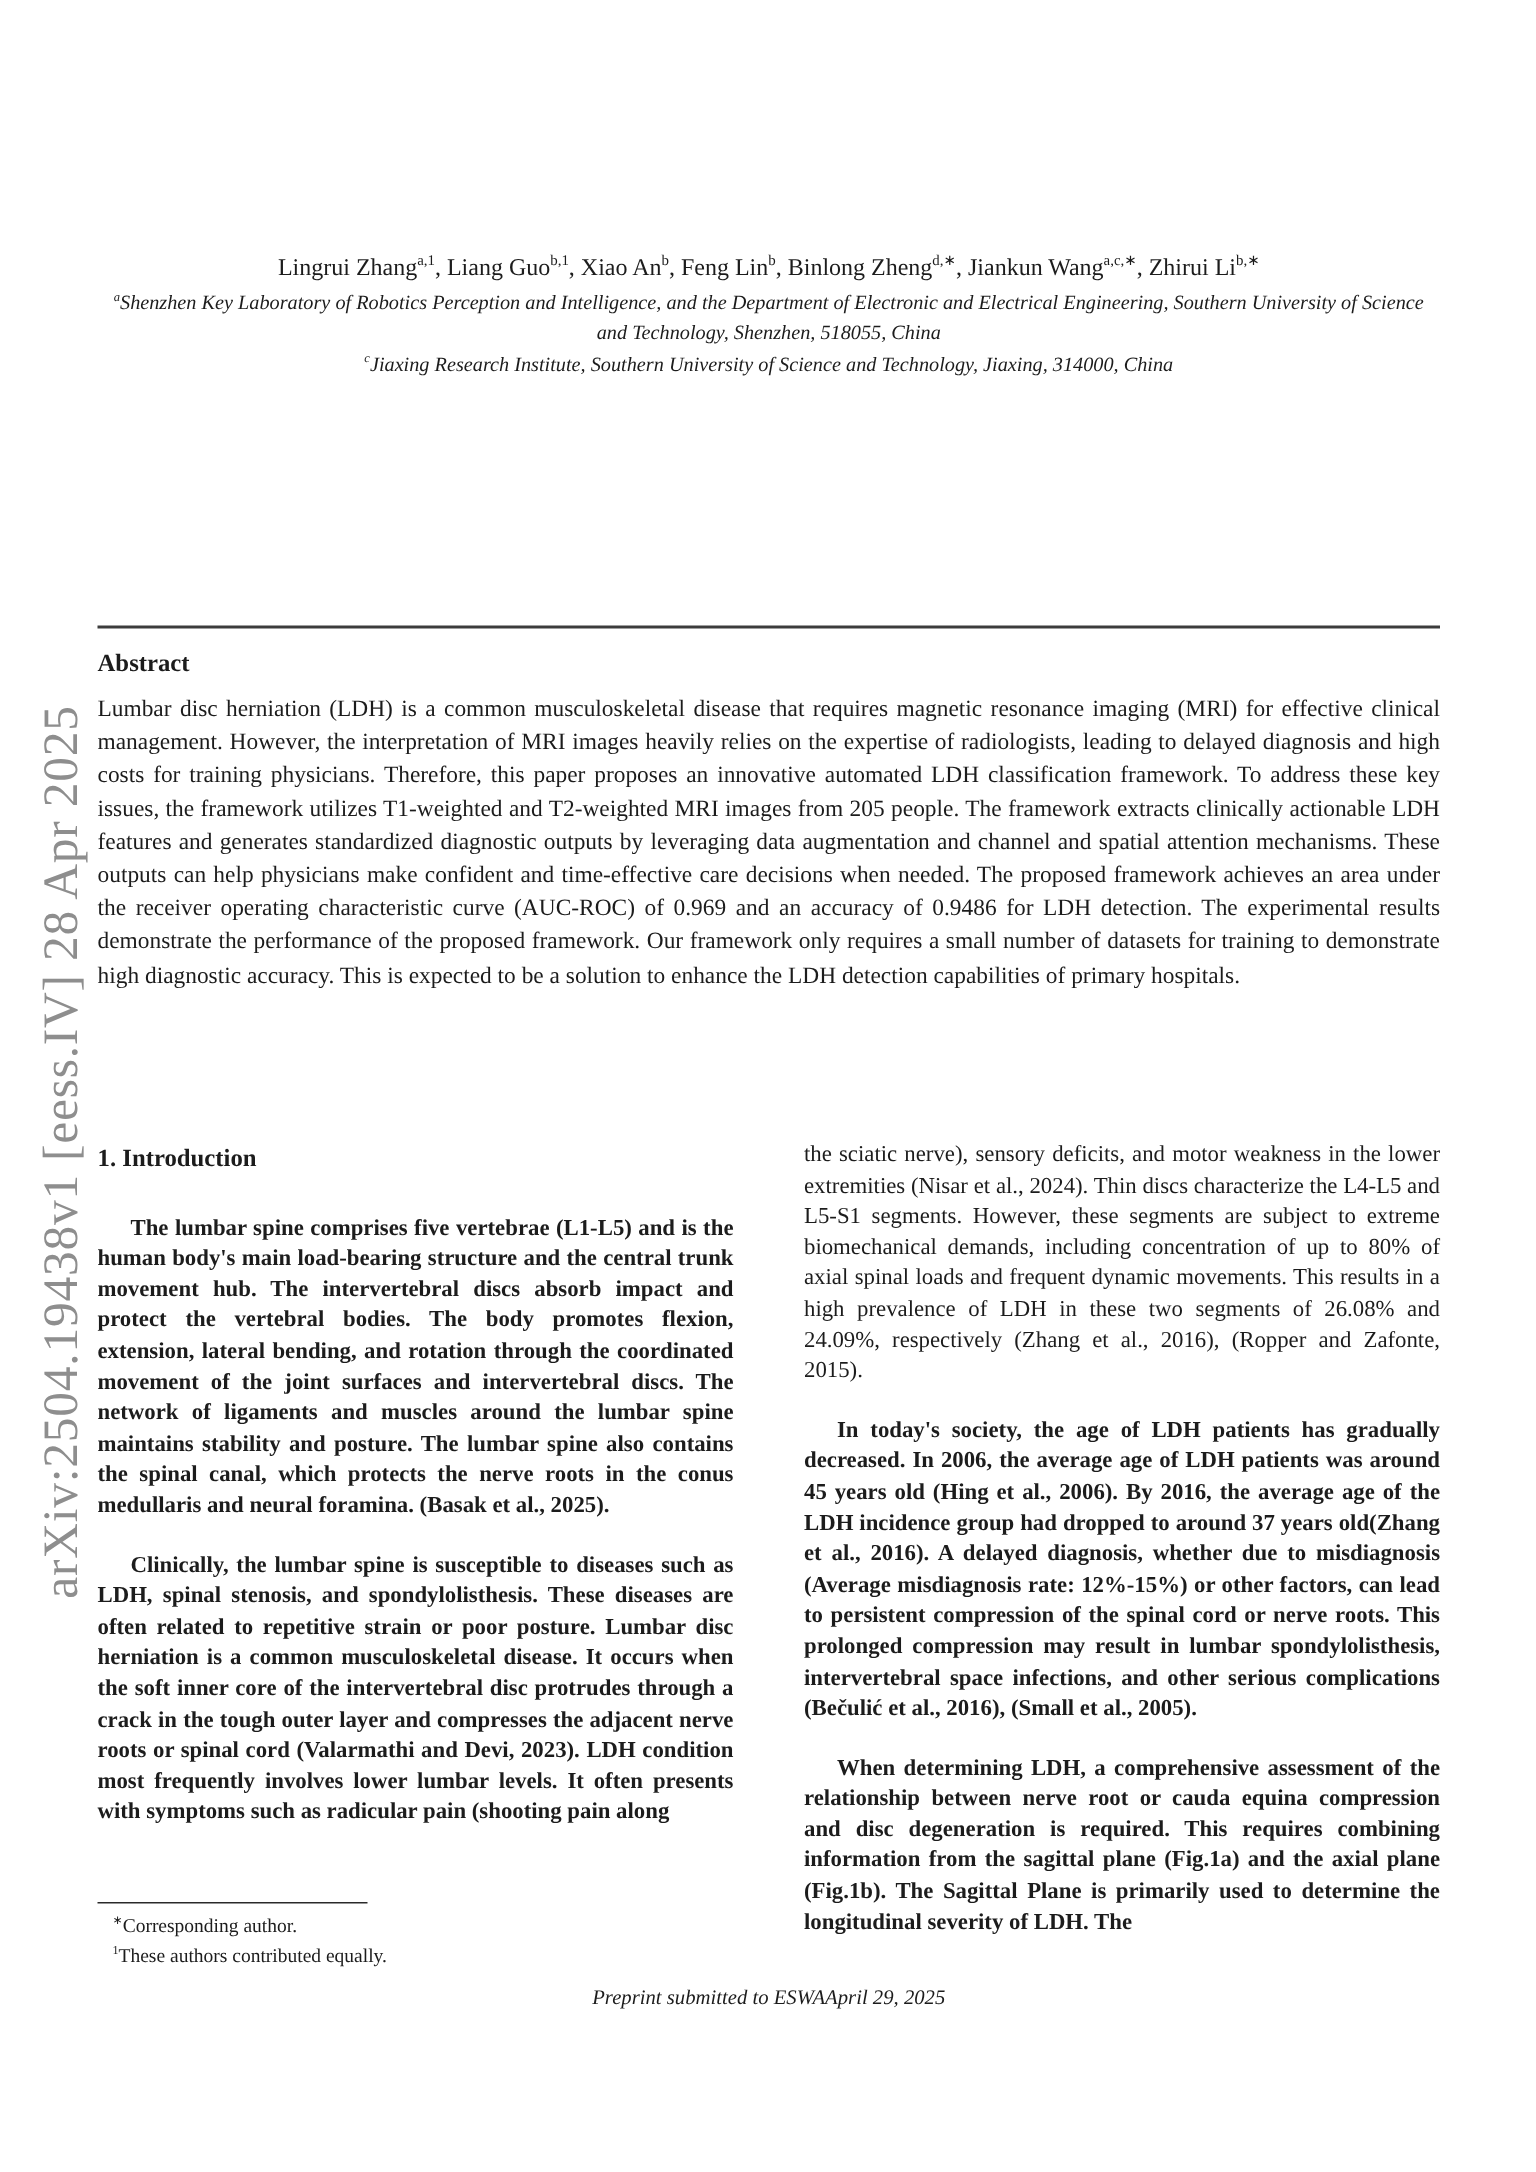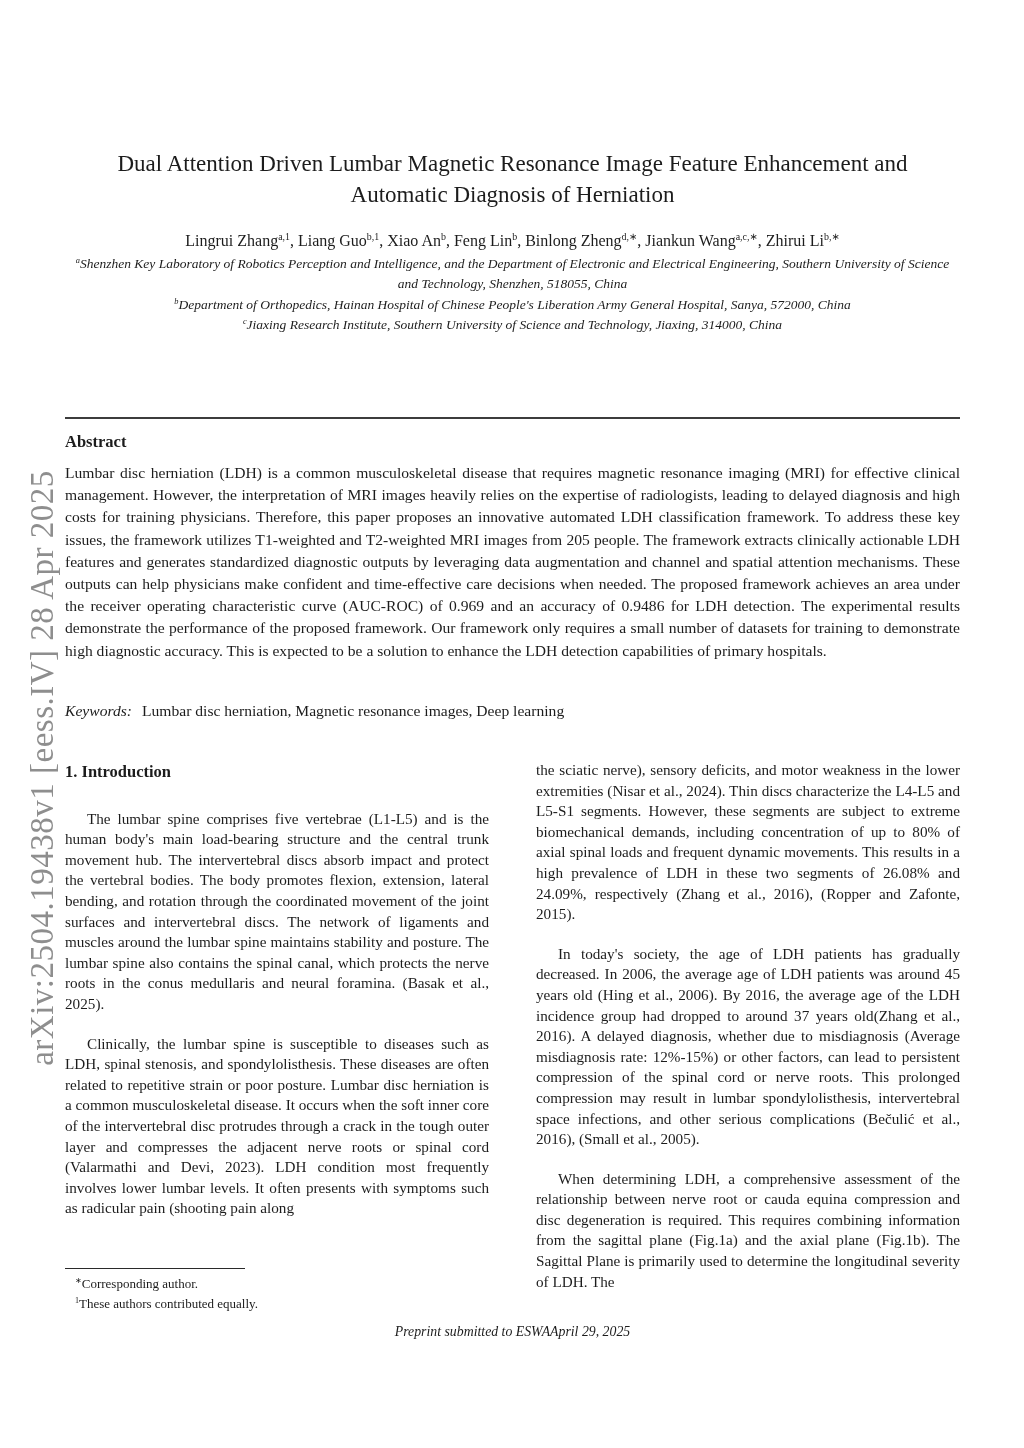--- a/index.html
+++ b/index.html
@@ -96,21 +96,21 @@
     text-align: justify;
   }
   .sec-head {
     font-weight: bold;
     font-size: 16.5px;
     margin: 2px 0 26px 0;
     text-align: left;
   }
   .para { margin: 0; }
   .para + .para { margin-top: 19px; }
-  .para.indent { text-indent: 22px; }
+  .para.indent { text-indent: 22px; font-weight: bold; }
   .footnotes {
     position: absolute;
     top: 1268px;
     left: 65px;
     width: 432px;
     font-size: 13px;
     line-height: 20px;
   }
   .fn-rule {
     width: 180px;
@@ -130,41 +130,36 @@
   }
 </style>
 </head>
 <body>
 
 <div class="page">
 
   <div class="stamp">arXiv:2504.19438v1  [eess.IV]  28 Apr 2025</div>
 
   <div class="header">
-    <h1 class="title">Dual Attention Driven Lumbar Magnetic Resonance Image Feature Enhancement and Automatic Diagnosis of Herniation</h1>
 
     <div class="authors">
       <span><span>Lingrui Zhang</span><sup>a,1</sup><span>, </span></span><span><span>Liang Guo</span><sup>b,1</sup><span>, </span></span><span><span>Xiao An</span><sup>b</sup><span>, </span></span><span><span>Feng Lin</span><sup>b</sup><span>, </span></span><span><span>Binlong Zheng</span><sup>d,∗</sup><span>, </span></span><span><span>Jiankun Wang</span><sup>a,c,∗</sup><span>, </span></span><span><span>Zhirui Li</span><sup>b,∗</sup><span></span></span>
     </div>
 
     <div class="affils">
       <p class="affil-line"><sup>a</sup><span>Shenzhen Key Laboratory of Robotics Perception and Intelligence, and the Department of Electronic and Electrical Engineering, Southern University of Science and Technology, Shenzhen, 518055, China</span></p>
-      <p class="affil-line"><sup>b</sup><span>Department of Orthopedics, Hainan Hospital of Chinese People's Liberation Army General Hospital, Sanya, 572000, China</span></p>
       <p class="affil-line"><sup>c</sup><span>Jiaxing Research Institute, Southern University of Science and Technology, Jiaxing, 314000, China</span></p>
     </div>
   </div>
 
   <div class="rule"></div>
 
   <div class="abstract-head">Abstract</div>
   <p class="abstract-body">Lumbar disc herniation (LDH) is a common musculoskeletal disease that requires magnetic resonance imaging (MRI) for effective clinical management. However, the interpretation of MRI images heavily relies on the expertise of radiologists, leading to delayed diagnosis and high costs for training physicians. Therefore, this paper proposes an innovative automated LDH classification framework. To address these key issues, the framework utilizes T1-weighted and T2-weighted MRI images from 205 people. The framework extracts clinically actionable LDH features and generates standardized diagnostic outputs by leveraging data augmentation and channel and spatial attention mechanisms. These outputs can help physicians make confident and time-effective care decisions when needed. The proposed framework achieves an area under the receiver operating characteristic curve (AUC-ROC) of 0.969 and an accuracy of 0.9486 for LDH detection. The experimental results demonstrate the performance of the proposed framework. Our framework only requires a small number of datasets for training to demonstrate high diagnostic accuracy. This is expected to be a solution to enhance the LDH detection capabilities of primary hospitals.</p>
 
-  <div class="keywords">
-    <span class="kw-label">Keywords:</span><span>Lumbar disc herniation, Magnetic resonance images, Deep learning</span>
-  </div>
 
   <div class="columns">
     <div class="col">
       <div class="sec-head">1. Introduction</div>
       <p class="para indent">The lumbar spine comprises five vertebrae (L1-L5) and is the human body's main load-bearing structure and the central trunk movement hub. The intervertebral discs absorb impact and protect the vertebral bodies. The body promotes flexion, extension, lateral bending, and rotation through the coordinated movement of the joint surfaces and intervertebral discs. The network of ligaments and muscles around the lumbar spine maintains stability and posture. The lumbar spine also contains the spinal canal, which protects the nerve roots in the conus medullaris and neural foramina. (Basak et al., 2025).</p>
       <p class="para indent">Clinically, the lumbar spine is susceptible to diseases such as LDH, spinal stenosis, and spondylolisthesis. These diseases are often related to repetitive strain or poor posture. Lumbar disc herniation is a common musculoskeletal disease. It occurs when the soft inner core of the intervertebral disc protrudes through a crack in the tough outer layer and compresses the adjacent nerve roots or spinal cord (Valarmathi and Devi, 2023). LDH condition most frequently involves lower lumbar levels. It often presents with symptoms such as radicular pain (shooting pain along</p>
     </div>
     <div class="col">
       <p class="para">the sciatic nerve), sensory deficits, and motor weakness in the lower extremities (Nisar et al., 2024). Thin discs characterize the L4-L5 and L5-S1 segments. However, these segments are subject to extreme biomechanical demands, including concentration of up to 80% of axial spinal loads and frequent dynamic movements. This results in a high prevalence of LDH in these two segments of 26.08% and 24.09%, respectively (Zhang et al., 2016), (Ropper and Zafonte, 2015).</p>
       <p class="para indent">In today's society, the age of LDH patients has gradually decreased. In 2006, the average age of LDH patients was around 45 years old (Hing et al., 2006). By 2016, the average age of the LDH incidence group had dropped to around 37 years old(Zhang et al., 2016). A delayed diagnosis, whether due to misdiagnosis (Average misdiagnosis rate: 12%-15%) or other factors, can lead to persistent compression of the spinal cord or nerve roots. This prolonged compression may result in lumbar spondylolisthesis, intervertebral space infections, and other serious complications (Bečulić et al., 2016), (Small et al., 2005).</p>

